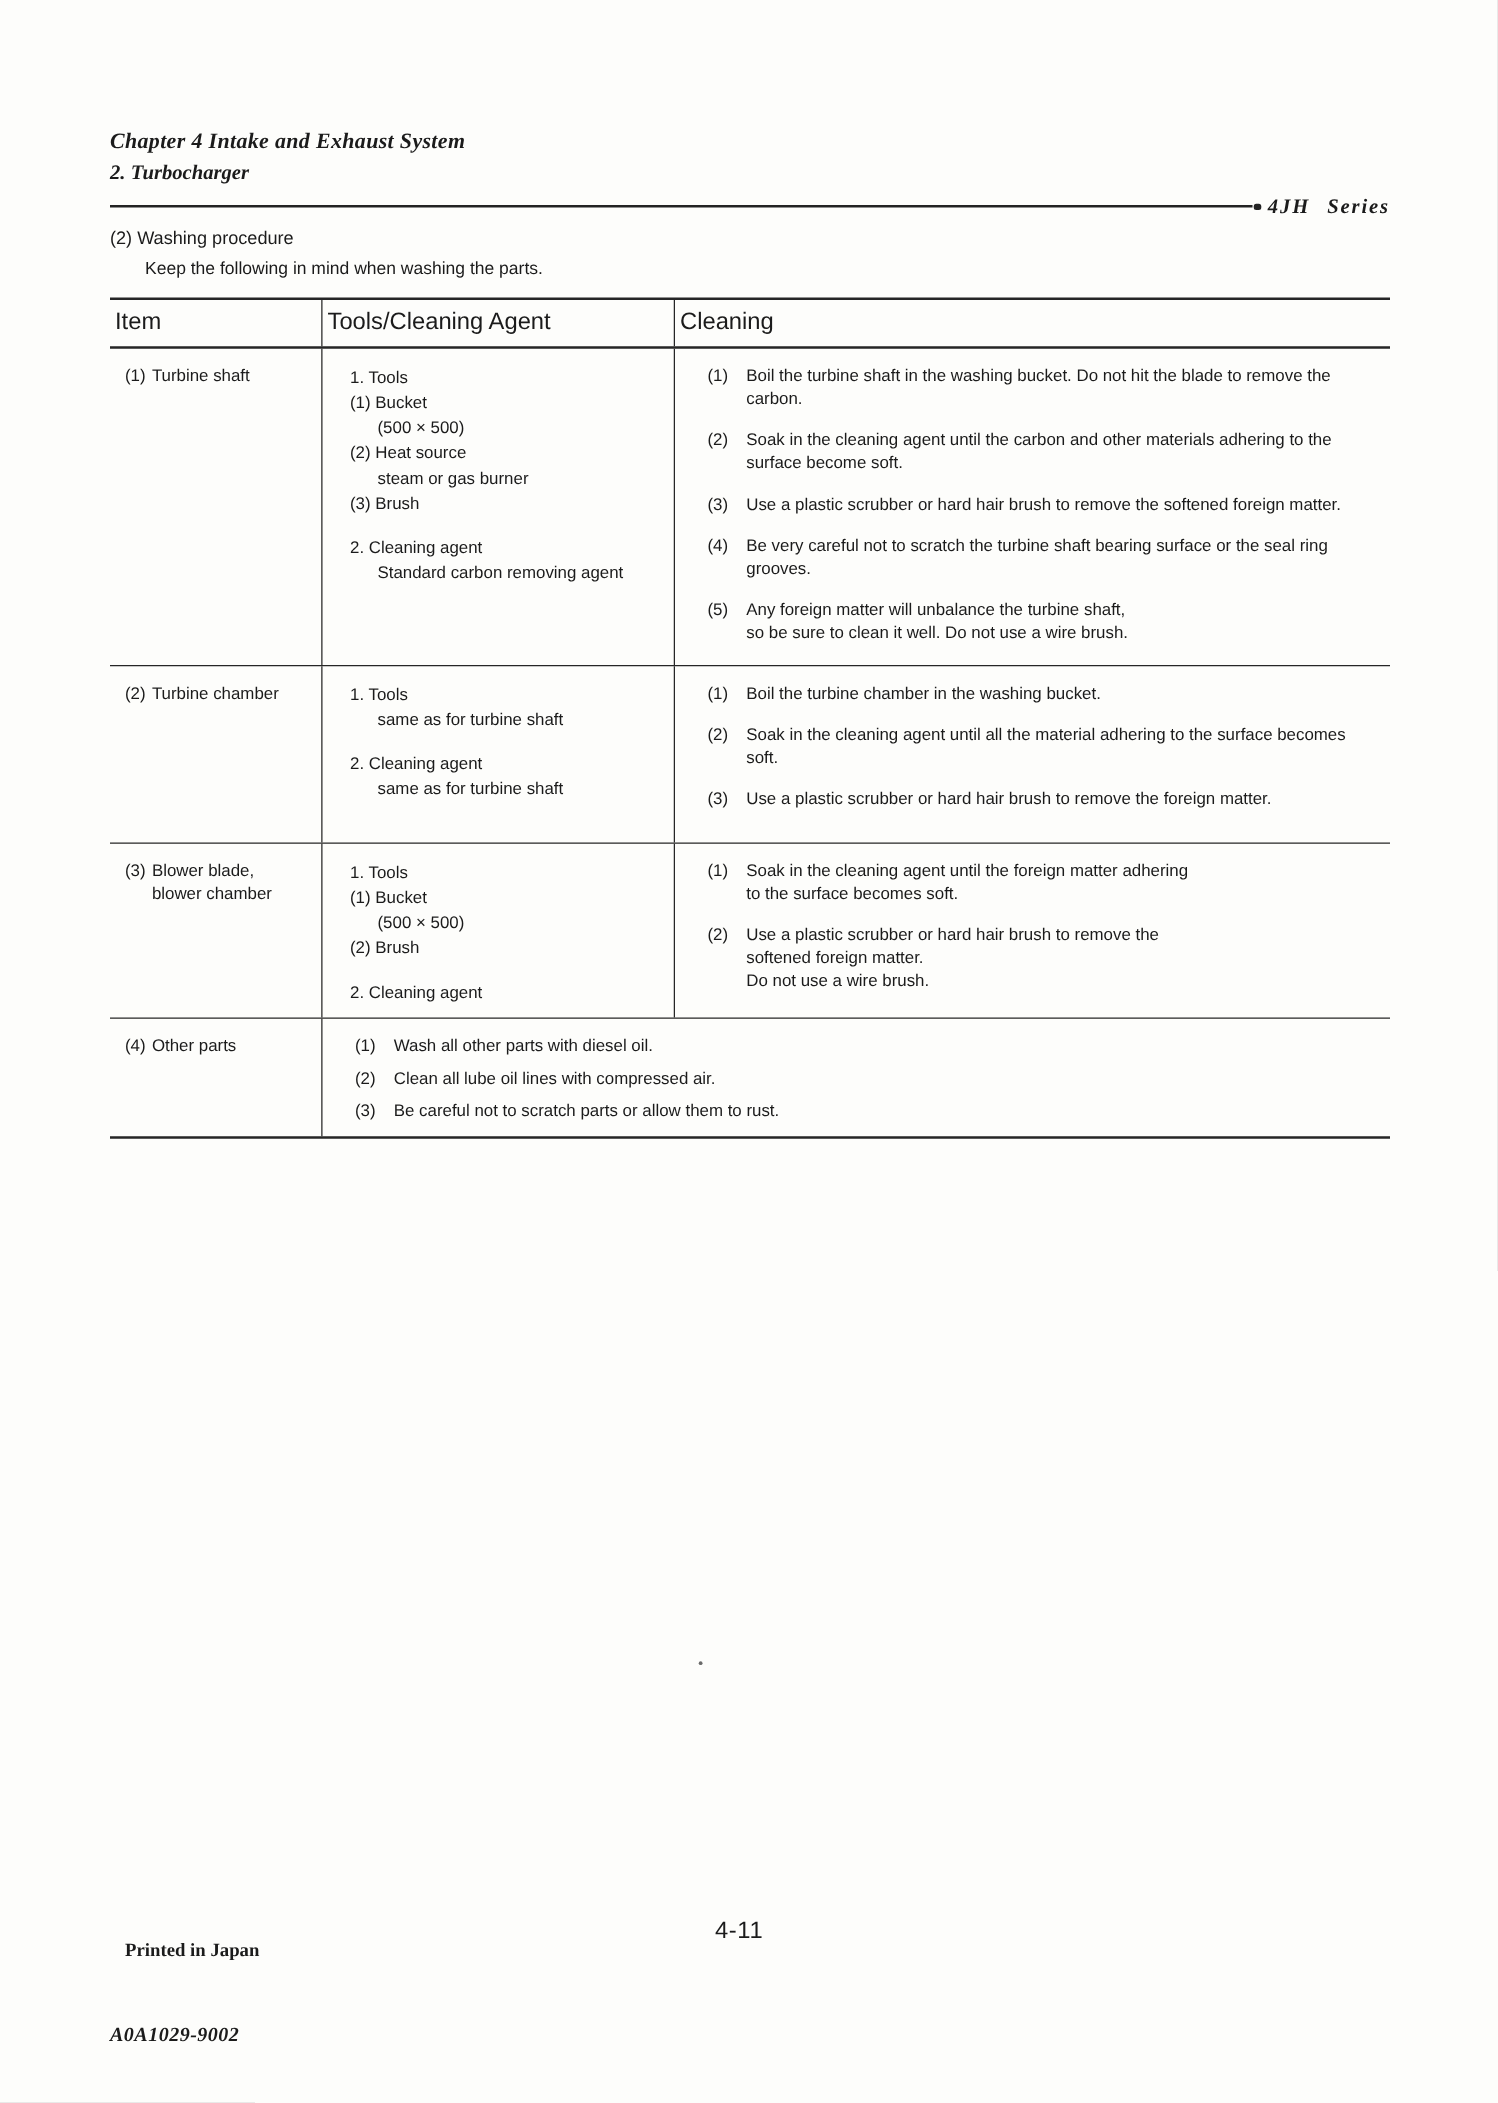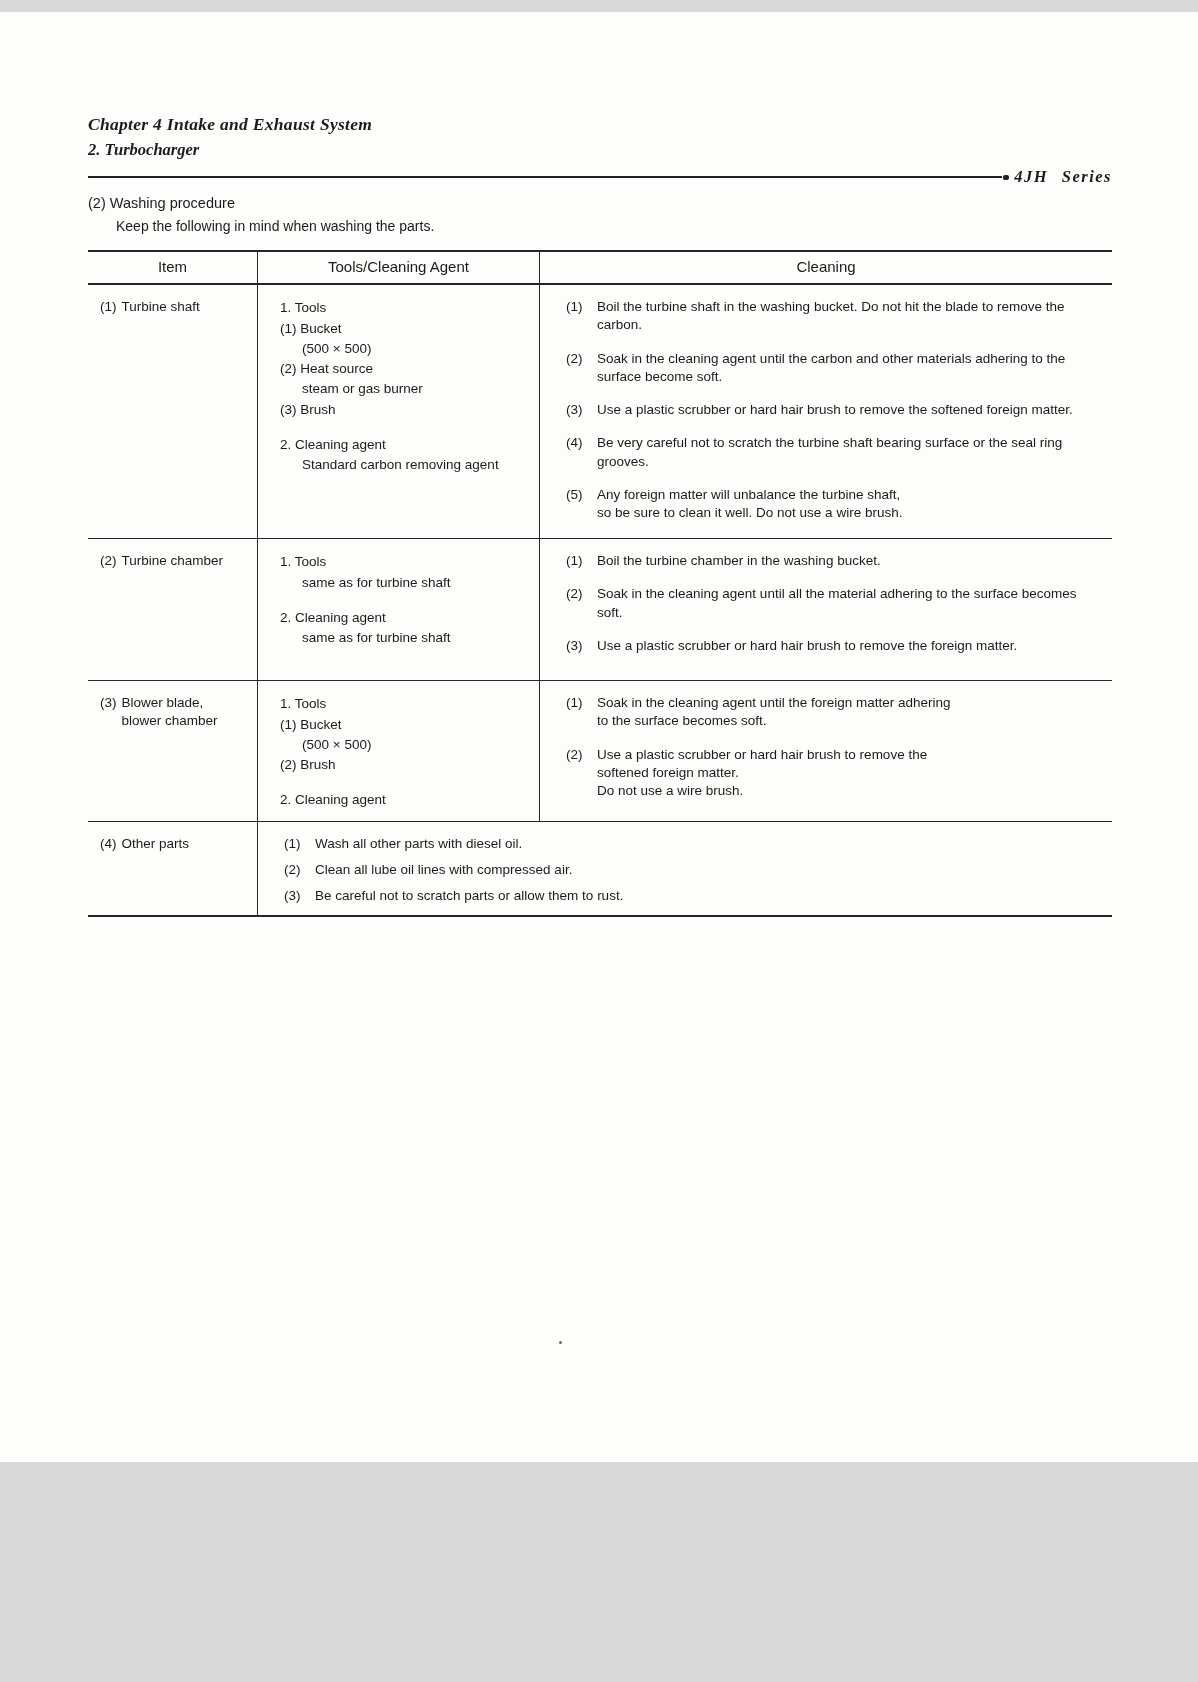--- a/index.html
+++ b/index.html
@@ -1,21 +1,21 @@
 <!DOCTYPE html>
 <html><head>
 <meta charset="utf-8">
 <style>
   * { box-sizing: border-box; margin: 0; padding: 0; }
   html, body { background: #d9d9d9; }
   .page {
     position: relative;
     width: 1198px;
-    height: 1450px;
-    margin: 12px auto;
+    height: 1682px;
+    margin: 0 auto;
     background: #fdfdfb;
     color: #1b1b1b;
     font-family: "Liberation Sans", sans-serif;
     overflow: hidden;
   }
 
   
   .header { position: absolute; left: 88px; right: 86px; top: 102px; }
   .chapter-title {
     font-family: "Liberation Serif", serif;
@@ -51,21 +51,21 @@
     line-height: 1.35;
   }
   .trow { display: grid; grid-template-columns: 170px 282px 572px; }
   .trow.head { border-bottom: 2px solid #262626; }
   .trow.data + .trow.data { border-top: 1.8px solid #262626; }
   .cell { padding: 13px 10px 10px 12px; }
   .cell.c1 { border-right: 1.8px solid #262626; }
   .cell.c2 { border-right: 1.8px solid #262626; padding-left: 22px; }
   .cell.c3 { padding-left: 26px; padding-right: 20px; }
   .cell.merged { grid-column: 2 / 4; padding-left: 26px; }
-  .trow.head .cell { text-align: center; padding: 5px 4px 6px; font-size: 15px; }
+  .trow.head .cell { text-align: left; padding: 5px 4px 6px; font-size: 19px; }
   .trow.head .cell.c2, .trow.head .cell.c3 { padding-left: 4px; }
 
   .r1 { min-height: 253px; }
   .r2 { min-height: 142px; }
   .r3 { min-height: 126px; }
   .r4 { min-height: 84px; }
 
   .item { display: flex; gap: 5px; }
   .item-name { white-space: pre-line; }
 

